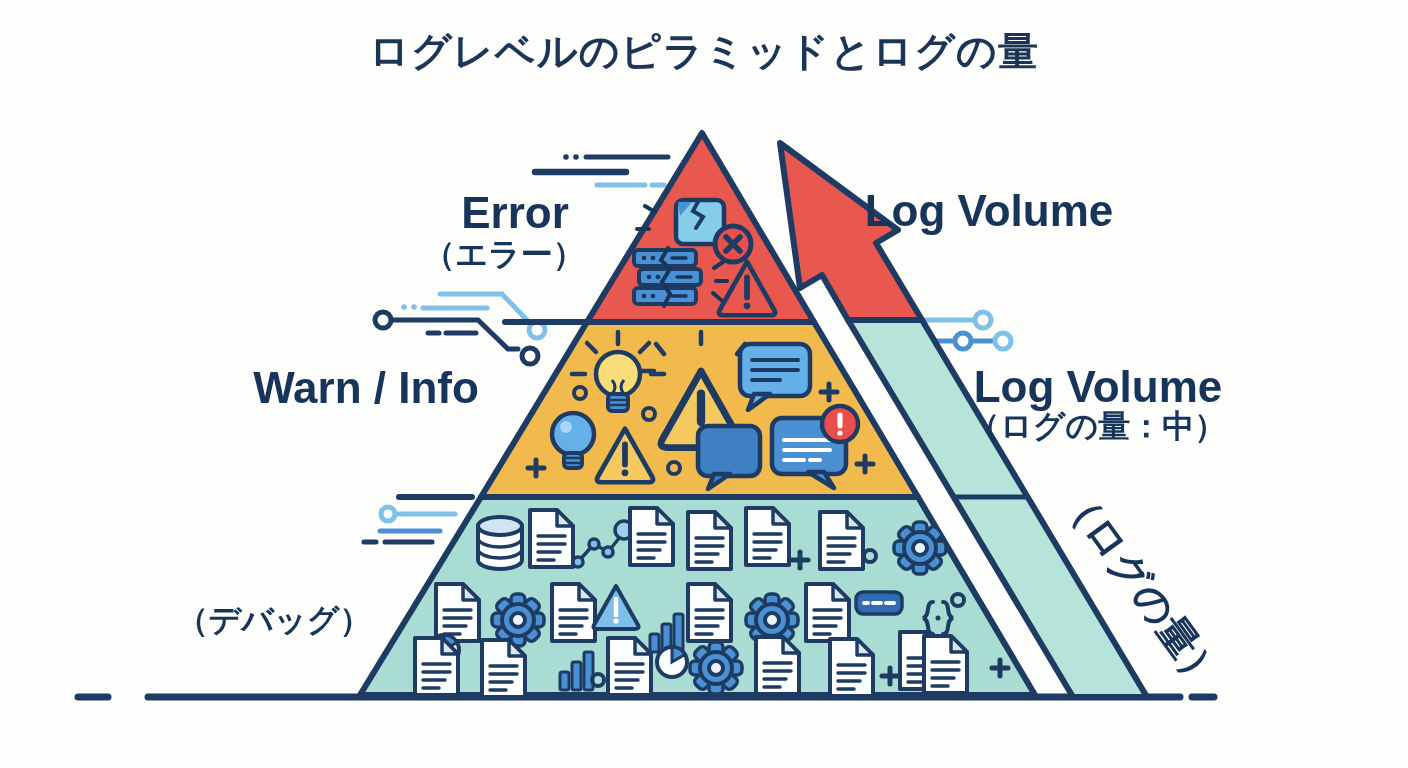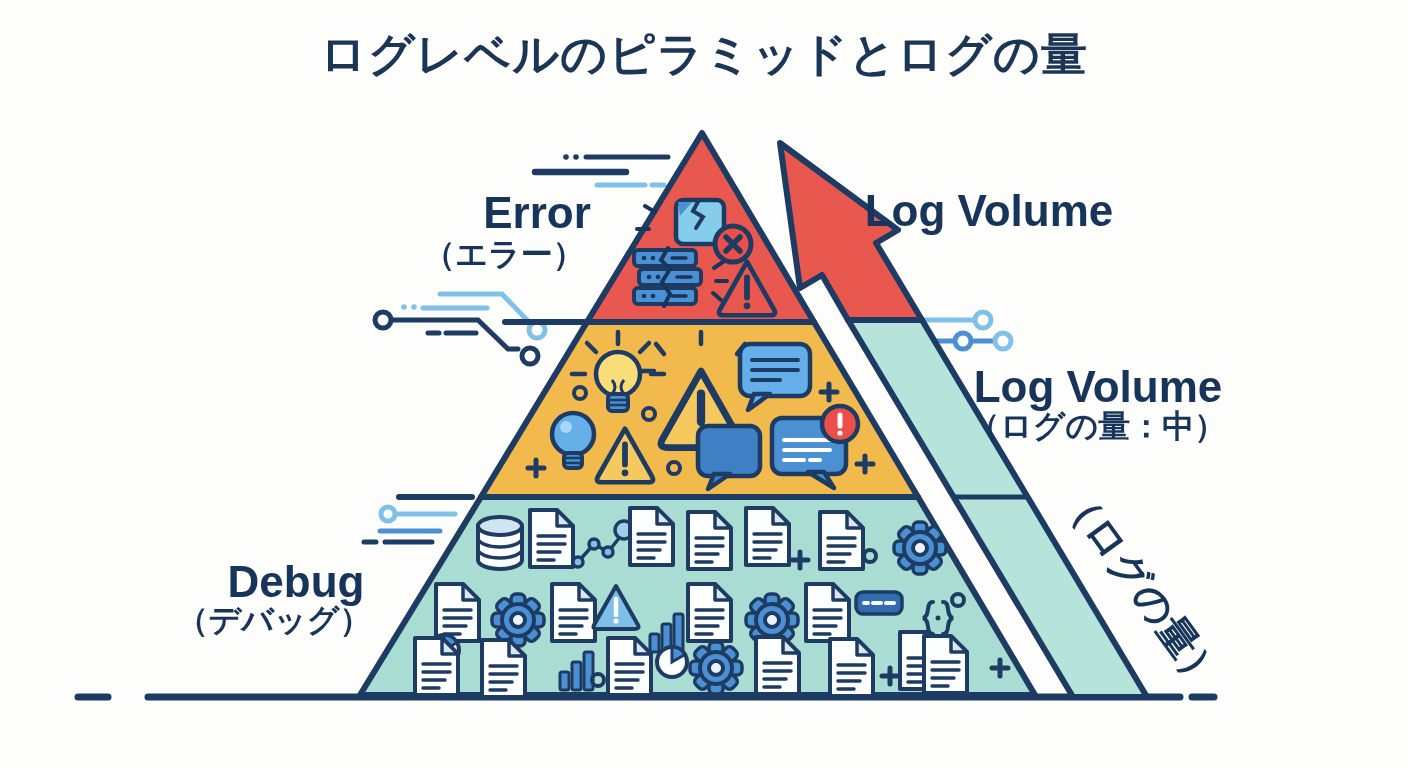--- a/index.html
+++ b/index.html
@@ -8,21 +8,21 @@
     background:#fdfdfb;overflow:hidden;
     font-family:"Liberation Sans","DejaVu Sans",sans-serif;
     color:#17355a;
   }
   .stage svg{position:absolute;left:0;top:0}
   .lbl{position:absolute;text-align:center;font-weight:800;line-height:1.05;white-space:nowrap;letter-spacing:0}
   .en{font-size:44px}
   .ja{font-size:32px;font-weight:700}
   .title{
     position:absolute;top:24px;left:0;width:100%;text-align:center;
-    font-size:46px;font-weight:800;letter-spacing:1px;color:#1b3557;
+    font-size:40px;font-weight:800;letter-spacing:1px;color:#1b3557;
   }
   .rot{
     position:absolute;left:992px;top:560px;width:300px;text-align:center;
     font-size:40px;font-weight:800;transform:rotate(54deg);white-space:nowrap;
   }
 </style>
 </head>
 <body>
 
 <div class="stage">
@@ -281,25 +281,25 @@
 
   <g>
     <polygon points="848,320 922,320 1147,697 1073,697" fill="#b7e4da" stroke="#1e3c63" stroke-width="6" stroke-linejoin="round"></polygon>
     <line x1="954" y1="497" x2="1028" y2="497" stroke="#1e3c63" stroke-width="5"></line>
     <path d="M780 143 L898 230 L876 243 L922 320 L848 320 L822 275 L800 288 Z" fill="#e8584f" stroke="#1e3c63" stroke-width="6" stroke-linejoin="round"></path>
   </g>
 </svg>
 
 <div class="title">ログレベルのピラミッドとログの量</div>
 
-<div class="lbl en" style="left:387px;top:190px;width:300px">Error</div>
+<div class="lbl en" style="left:365px;top:190px;width:300px">Error</div>
 <div class="lbl ja" style="left:354px;top:238px;width:300px">（エラー）</div>
 
-
-<div class="lbl en" style="left:146px;top:559px;width:300px">Debug</div>
+<div class="lbl en" style="left:166px;top:365px;width:400px">Warn / Info</div>
+
 <div class="lbl ja" style="left:124px;top:604px;width:300px">（デバッグ）</div>
 
 <div class="lbl en" style="left:839px;top:188px;width:300px">Log Volume</div>
 
 <div class="lbl en" style="left:948px;top:364px;width:300px">Log Volume</div>
 <div class="lbl ja" style="left:947px;top:410px;width:300px">（ログの量：中）</div>
 
 <div class="rot">（ログの量）</div>
 
 </div>

